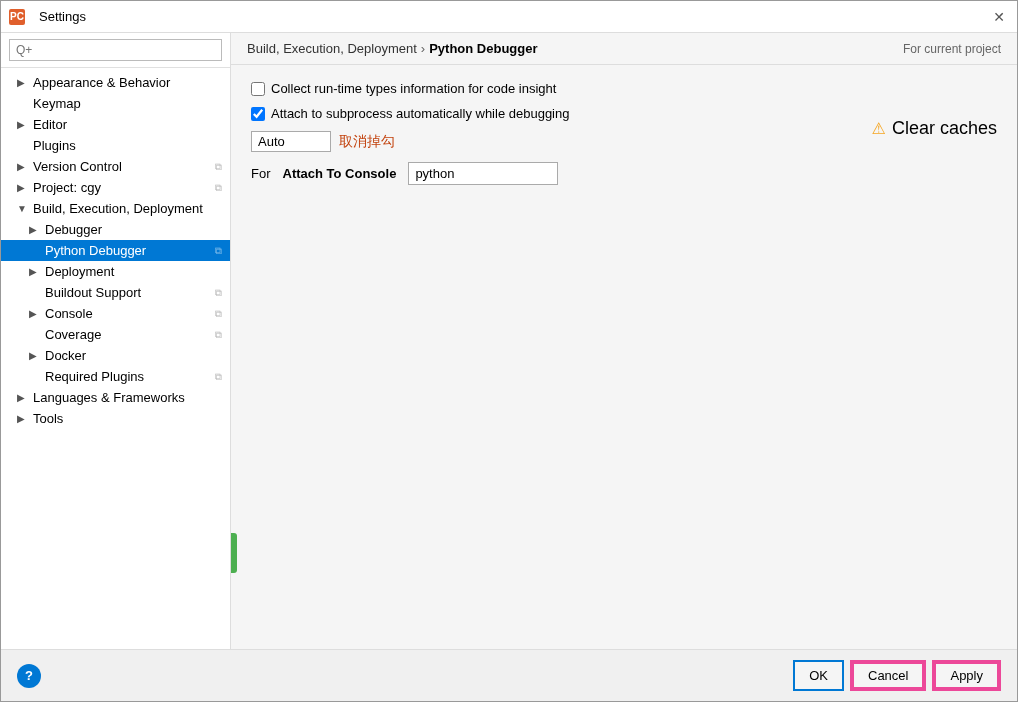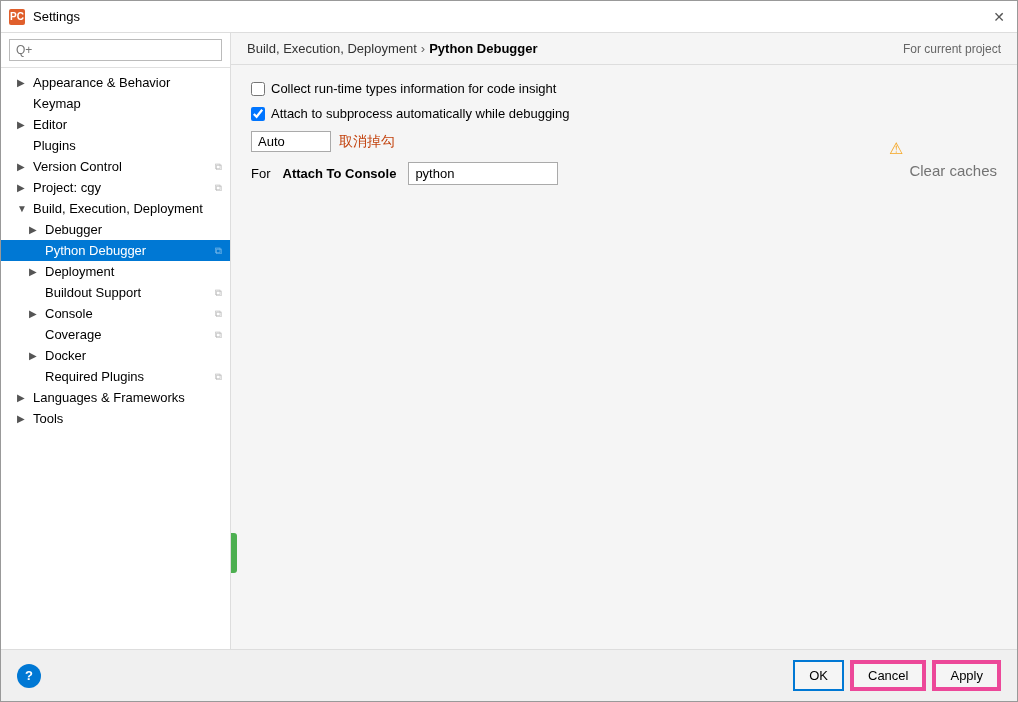--- a/index.html
+++ b/index.html
@@ -21,21 +21,21 @@
       display: flex;
       align-items: center;
       padding: 0 8px;
       border-bottom: 1px solid #ddd;
       justify-content: space-between;
     }
 
     .titlebar-left {
       display: flex;
       align-items: center;
-      gap: 8px;
+      gap: 14px;
     }
 
     .titlebar-icon {
       width: 16px;
       height: 16px;
       background: #e05f2c;
       border-radius: 2px;
       font-size: 10px;
       color: white;
       display: flex;
@@ -187,25 +187,24 @@
       height: 14px;
       cursor: pointer;
     }
 
     .warning-icon {
       color: #f5a623;
       font-size: 16px;
     }
 
     .clear-caches-link {
-      color: #737373;
-      cursor: pointer;
-      font-size: 15px;
+      color: #000000;
+      cursor: pointer;
+      font-size: 18px;
       text-decoration: none;
-      margin-top: 44px;
     }
 
     .pyqt-row {
       display: flex;
       align-items: center;
       gap: 8px;
       margin-bottom: 10px;
     }
 
     .pyqt-checkbox-wrapper {

